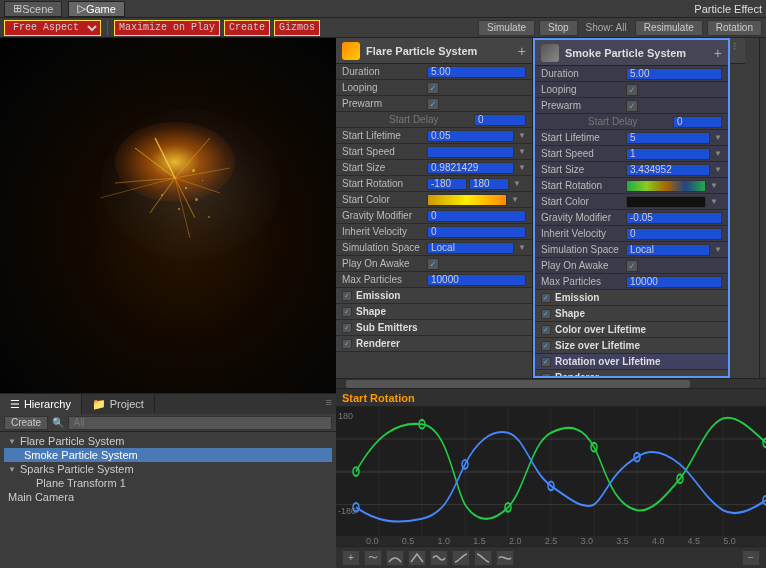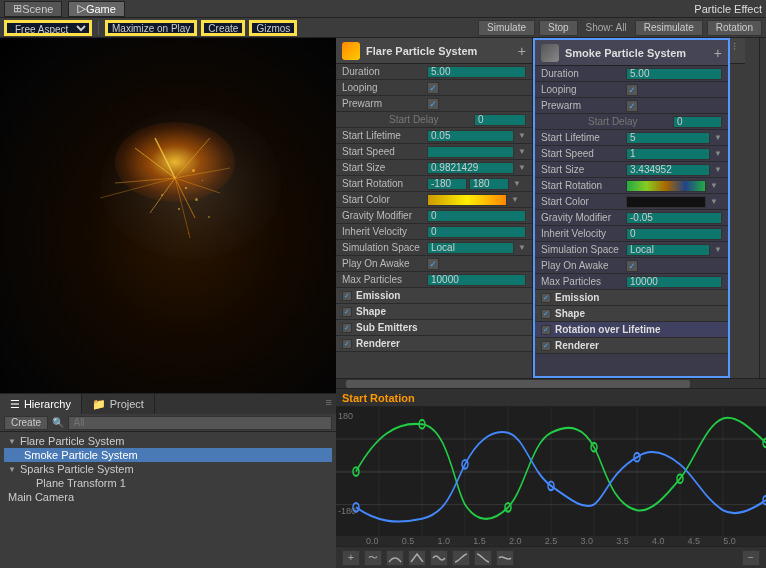--- a/index.html
+++ b/index.html
@@ -51,24 +51,25 @@
       align-items: center;
       height: 20px;
       background: #3c3c3c;
       border-bottom: 1px solid #222;
       padding: 0 4px;
       gap: 4px;
     }
     .toolbar2 select, .toolbar2 .btn-sm {
       height: 16px;
       font-size: 10px;
-      background: #0f172a;
+      background: #b91c1c;
       color: #ccc;
-      border: 3px solid #fde047;
+      border: 1px solid #fde047;
       padding: 0 4px;
+      font-family: Liberation Mono, monospace;
     }
     .toolbar2 .sep { width: 1px; background: #555; height: 14px; margin: 0 2px; }
 
     
     .main {
       display: flex;
       height: calc(568px - 18px - 20px);
     }
 
     
@@ -273,21 +274,21 @@
       flex-shrink: 0;
     }
     .ps-prop-label.muted { color: #777; margin-left: 47px; }
     .ps-prop-value {
       flex: 1;
       display: flex;
       align-items: center;
       gap: 2px;
     }
     .ps-input {
-      background: #0f766e;
+      background: #1d4ed8;
       border: 1px solid #333;
       color: #ccc;
       font-size: 10px;
       height: 12px;
       padding: 0 3px;
       width: 100%;
     }
     .ps-input.half { width: 40px; }
     .ps-input.full { width: 100%; }
     .check-box {
@@ -771,20 +772,28 @@
         </div>
 
         <div class="section-header">
           <div class="section-check">✓</div>
           <span class="section-label">Emission</span>
         </div>
         <div class="section-header">
           <div class="section-check">✓</div>
           <span class="section-label">Shape</span>
         </div>
+        <div class="section-header">
+          <div class="section-check">✓</div>
+          <span class="section-label">Color over Lifetime</span>
+        </div>
+        <div class="section-header">
+          <div class="section-check">✓</div>
+          <span class="section-label">Size over Lifetime</span>
+        </div>
         <div class="section-header" style="background:#404060">
           <div class="section-check">✓</div>
           <span class="section-label">Rotation over Lifetime</span>
         </div>
         <div class="section-header">
           <div class="section-check">✓</div>
           <span class="section-label">Renderer</span>
         </div>
       </div>
 

